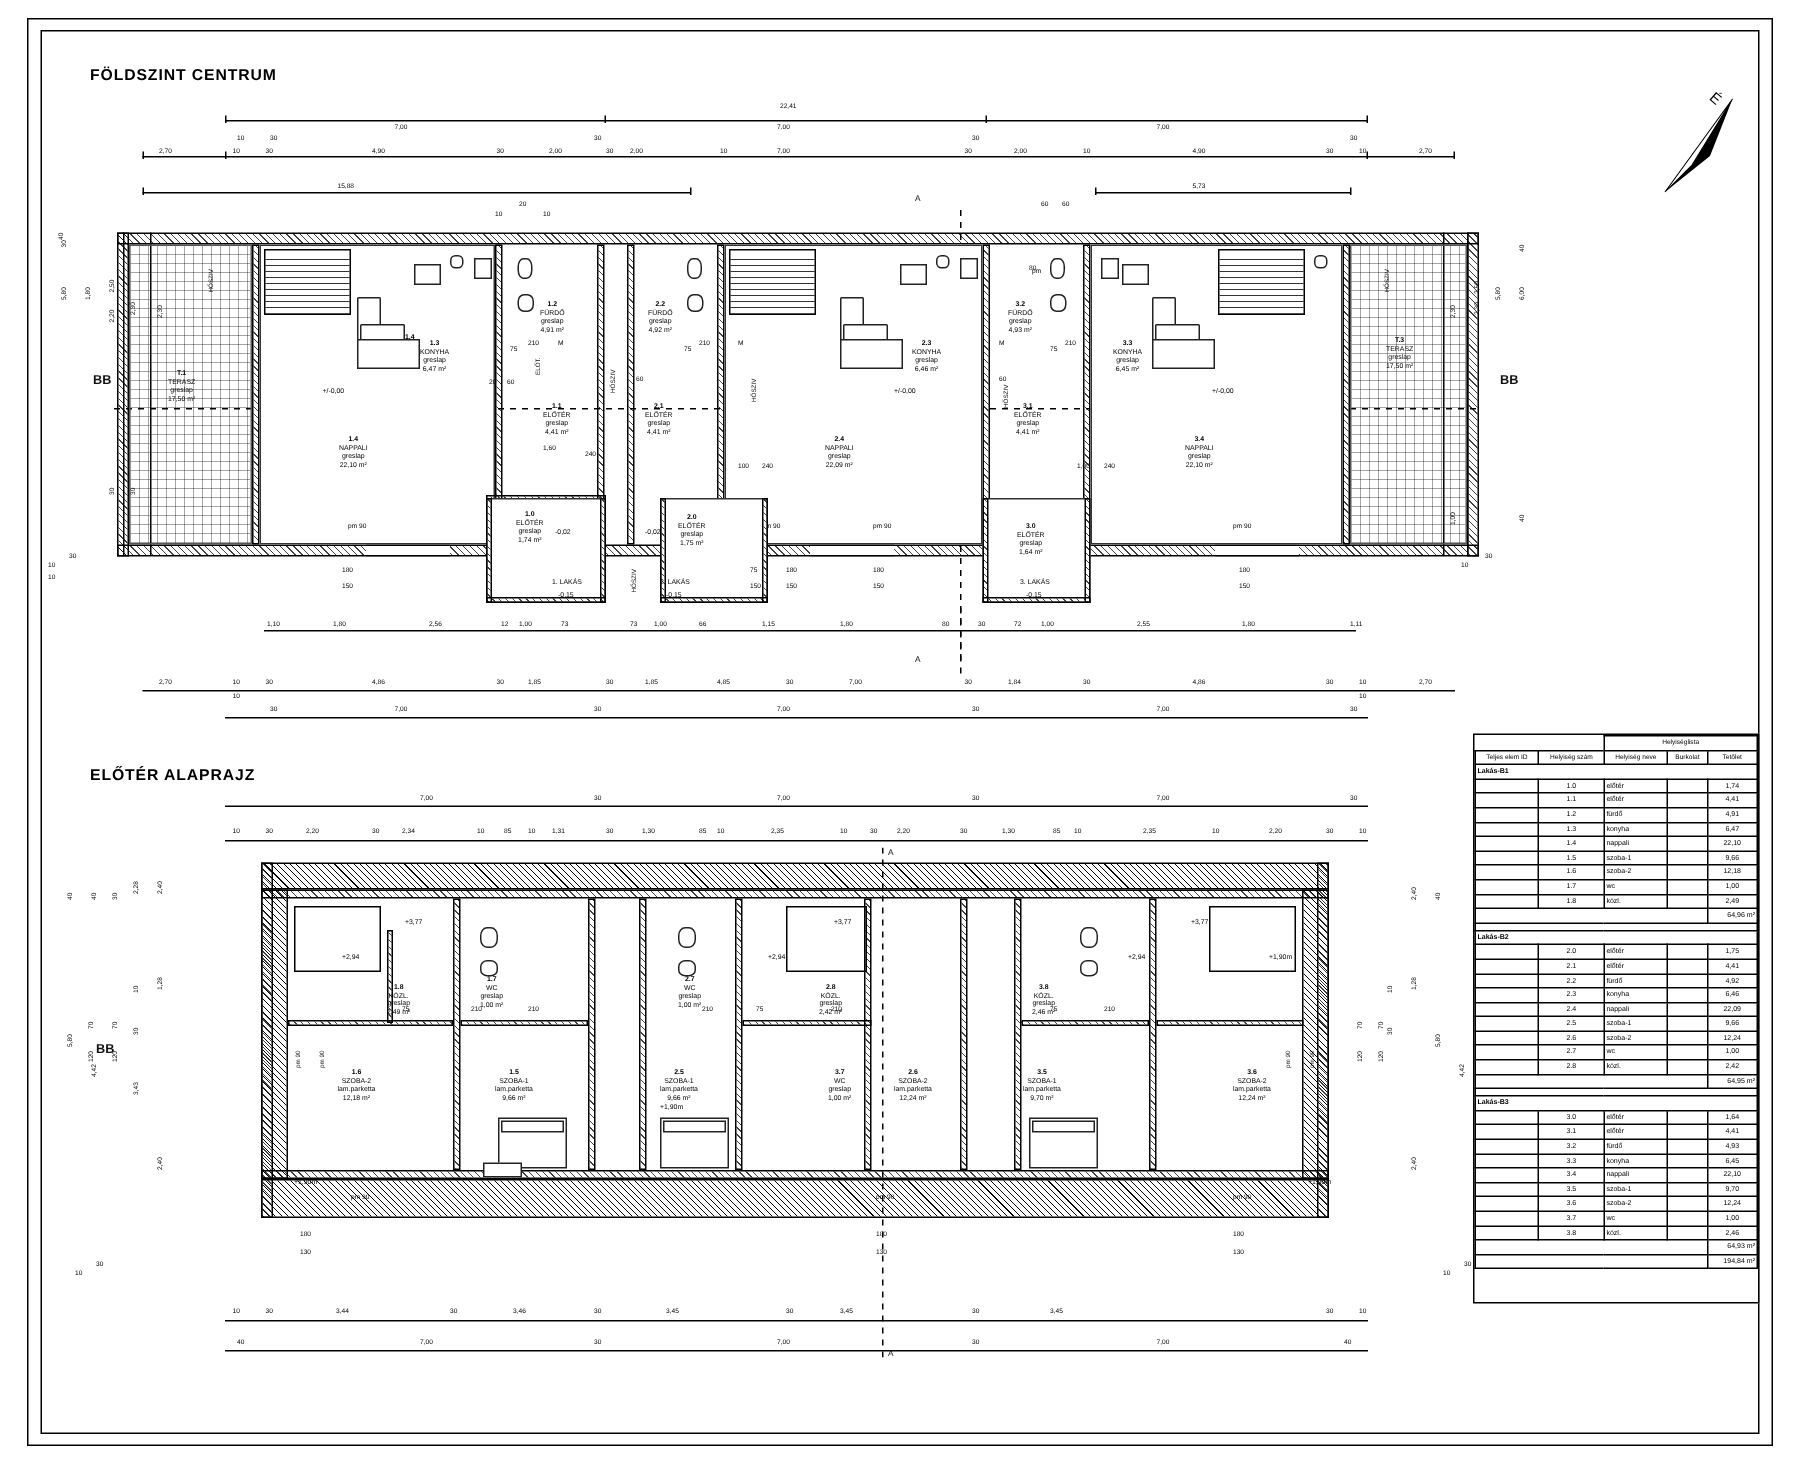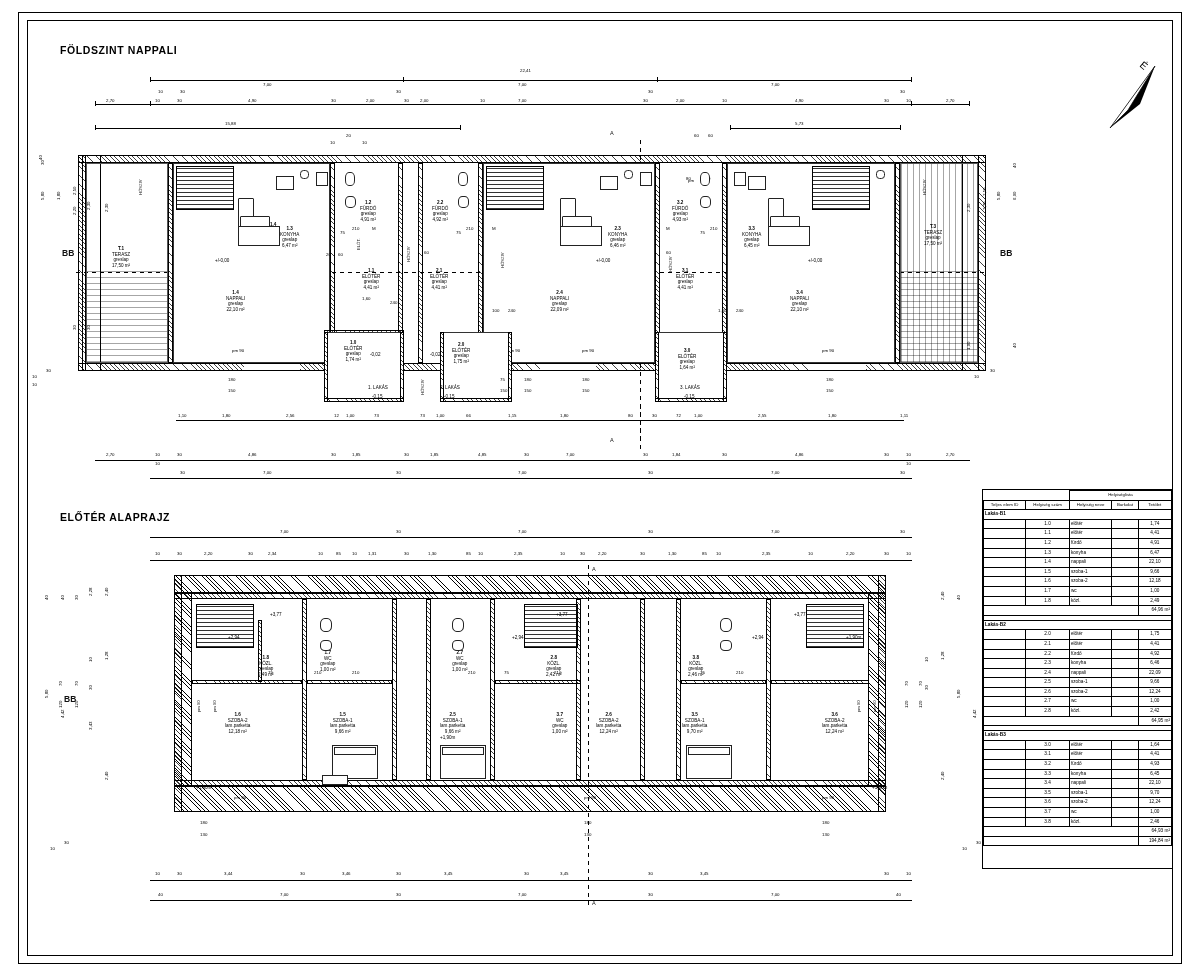--- a/index.html
+++ b/index.html
@@ -124,21 +124,21 @@
   }
   .opening { position:absolute; background:#fff; border-top:0.6px solid #000; border-bottom:0.6px solid #000; }
 </style>
 </head>
 <body>
 
 <div class="sheet">
   <div class="sheet-border"></div>
   <div class="sheet-border-inner"></div>
 
-  <div class="title" style="left:60px; top:44px;">FÖLDSZINT NAPPALI</div>
+  <div class="title" style="left:60px; top:44px;">FÖLDSZINT CENTRUM</div>
   <div class="title" style="left:60px; top:511px;">ELŐTÉR ALAPRAJZ</div>
 
   <div class="north" style="left:1100px; top:58px;">
     <svg width="70" height="75" viewBox="0 0 70 75">
       <polygon points="10,70 55,8 40,46" fill="#000"></polygon>
       <polygon points="10,70 55,8 28,52" fill="#ffffff" stroke="#000" stroke-width="0.7"></polygon>
       <text x="39" y="8" font-size="10" font-family="Liberation Sans" transform="rotate(40 39 8)">É</text>
     </svg>
   </div>
 

